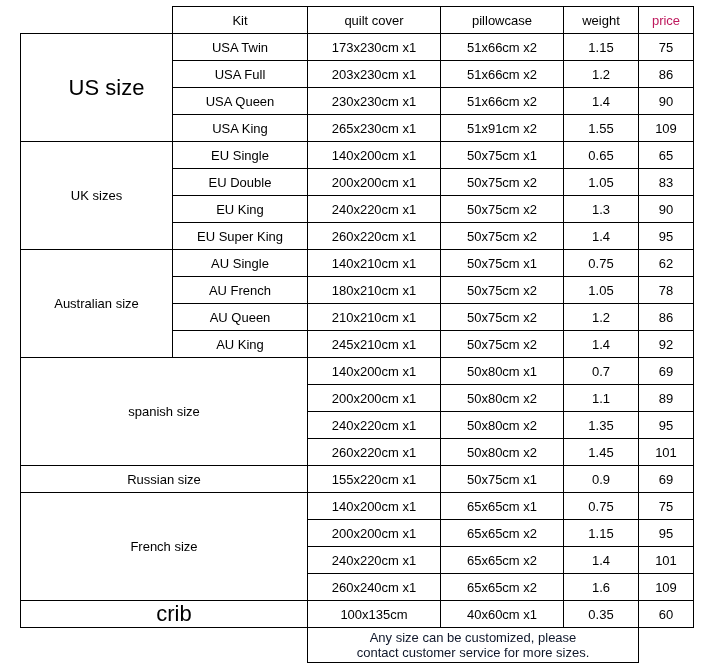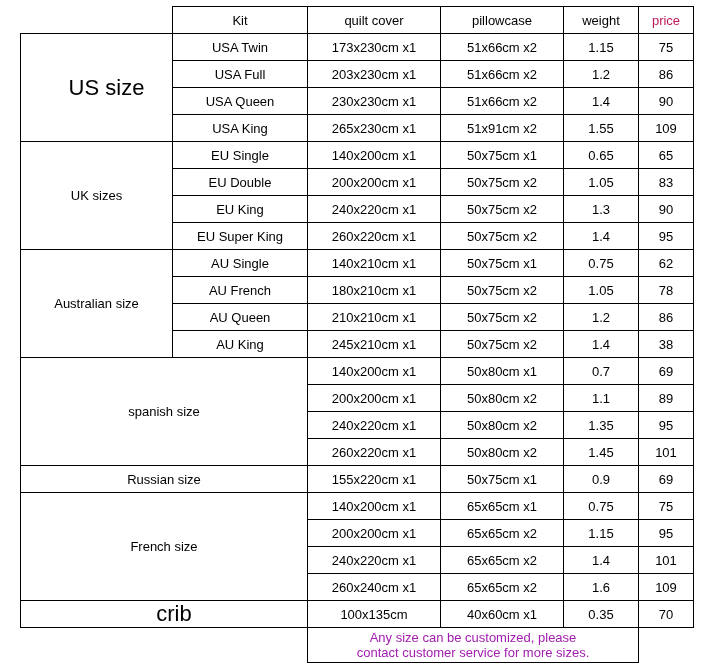--- a/index.html
+++ b/index.html
@@ -68,21 +68,21 @@
     padding-left: 20px;
   }
   td.hl {
     background: #ffff00;
   }
   td.note {
     border: 1px solid #000;
     border-top: none;
     height: 34px;
     padding: 2px 4px;
-    color: #a21caf;
+    color: #0f172a;
     font-size: 12.5px;
     line-height: 15px;
     text-align: center;
     background: #ffffff;
   }
   .note-line { display: block; }
 </style>
 </head>
 <body>
 
@@ -185,21 +185,21 @@
           <td>210x210cm x1</td>
           <td>50x75cm x2</td>
           <td>1.2</td>
           <td>86</td>
         </tr>
         <tr>
           <td>AU King</td>
           <td>245x210cm x1</td>
           <td>50x75cm x2</td>
           <td>1.4</td>
-          <td>38</td>
+          <td>92</td>
         </tr>
         <tr>
           <td class="group" rowspan="4" colspan="2">spanish size</td>
           <td class="hl">140x200cm x1</td>
           <td class="hl">50x80cm x1</td>
           <td class="hl">0.7</td>
           <td>69</td>
         </tr>
         <tr>
           <td>200x200cm x1</td>
@@ -249,21 +249,21 @@
           <td>260x240cm x1</td>
           <td>65x65cm x2</td>
           <td>1.6</td>
           <td>109</td>
         </tr>
         <tr>
           <td class="group big" rowspan="1" colspan="2">crib</td>
           <td class="hl">100x135cm</td>
           <td class="hl">40x60cm x1</td>
           <td class="hl">0.35</td>
-          <td>70</td>
+          <td>60</td>
         </tr>
         <tr>
           <td colspan="2" style="border: none; height: 34px;"></td>
           <td colspan="3" class="note">
             <span class="note-line">Any size can be customized, please</span>
             <span class="note-line">contact customer service for more sizes.</span>
           </td>
           <td style="border: none;"></td>
         </tr>
       </tbody>

